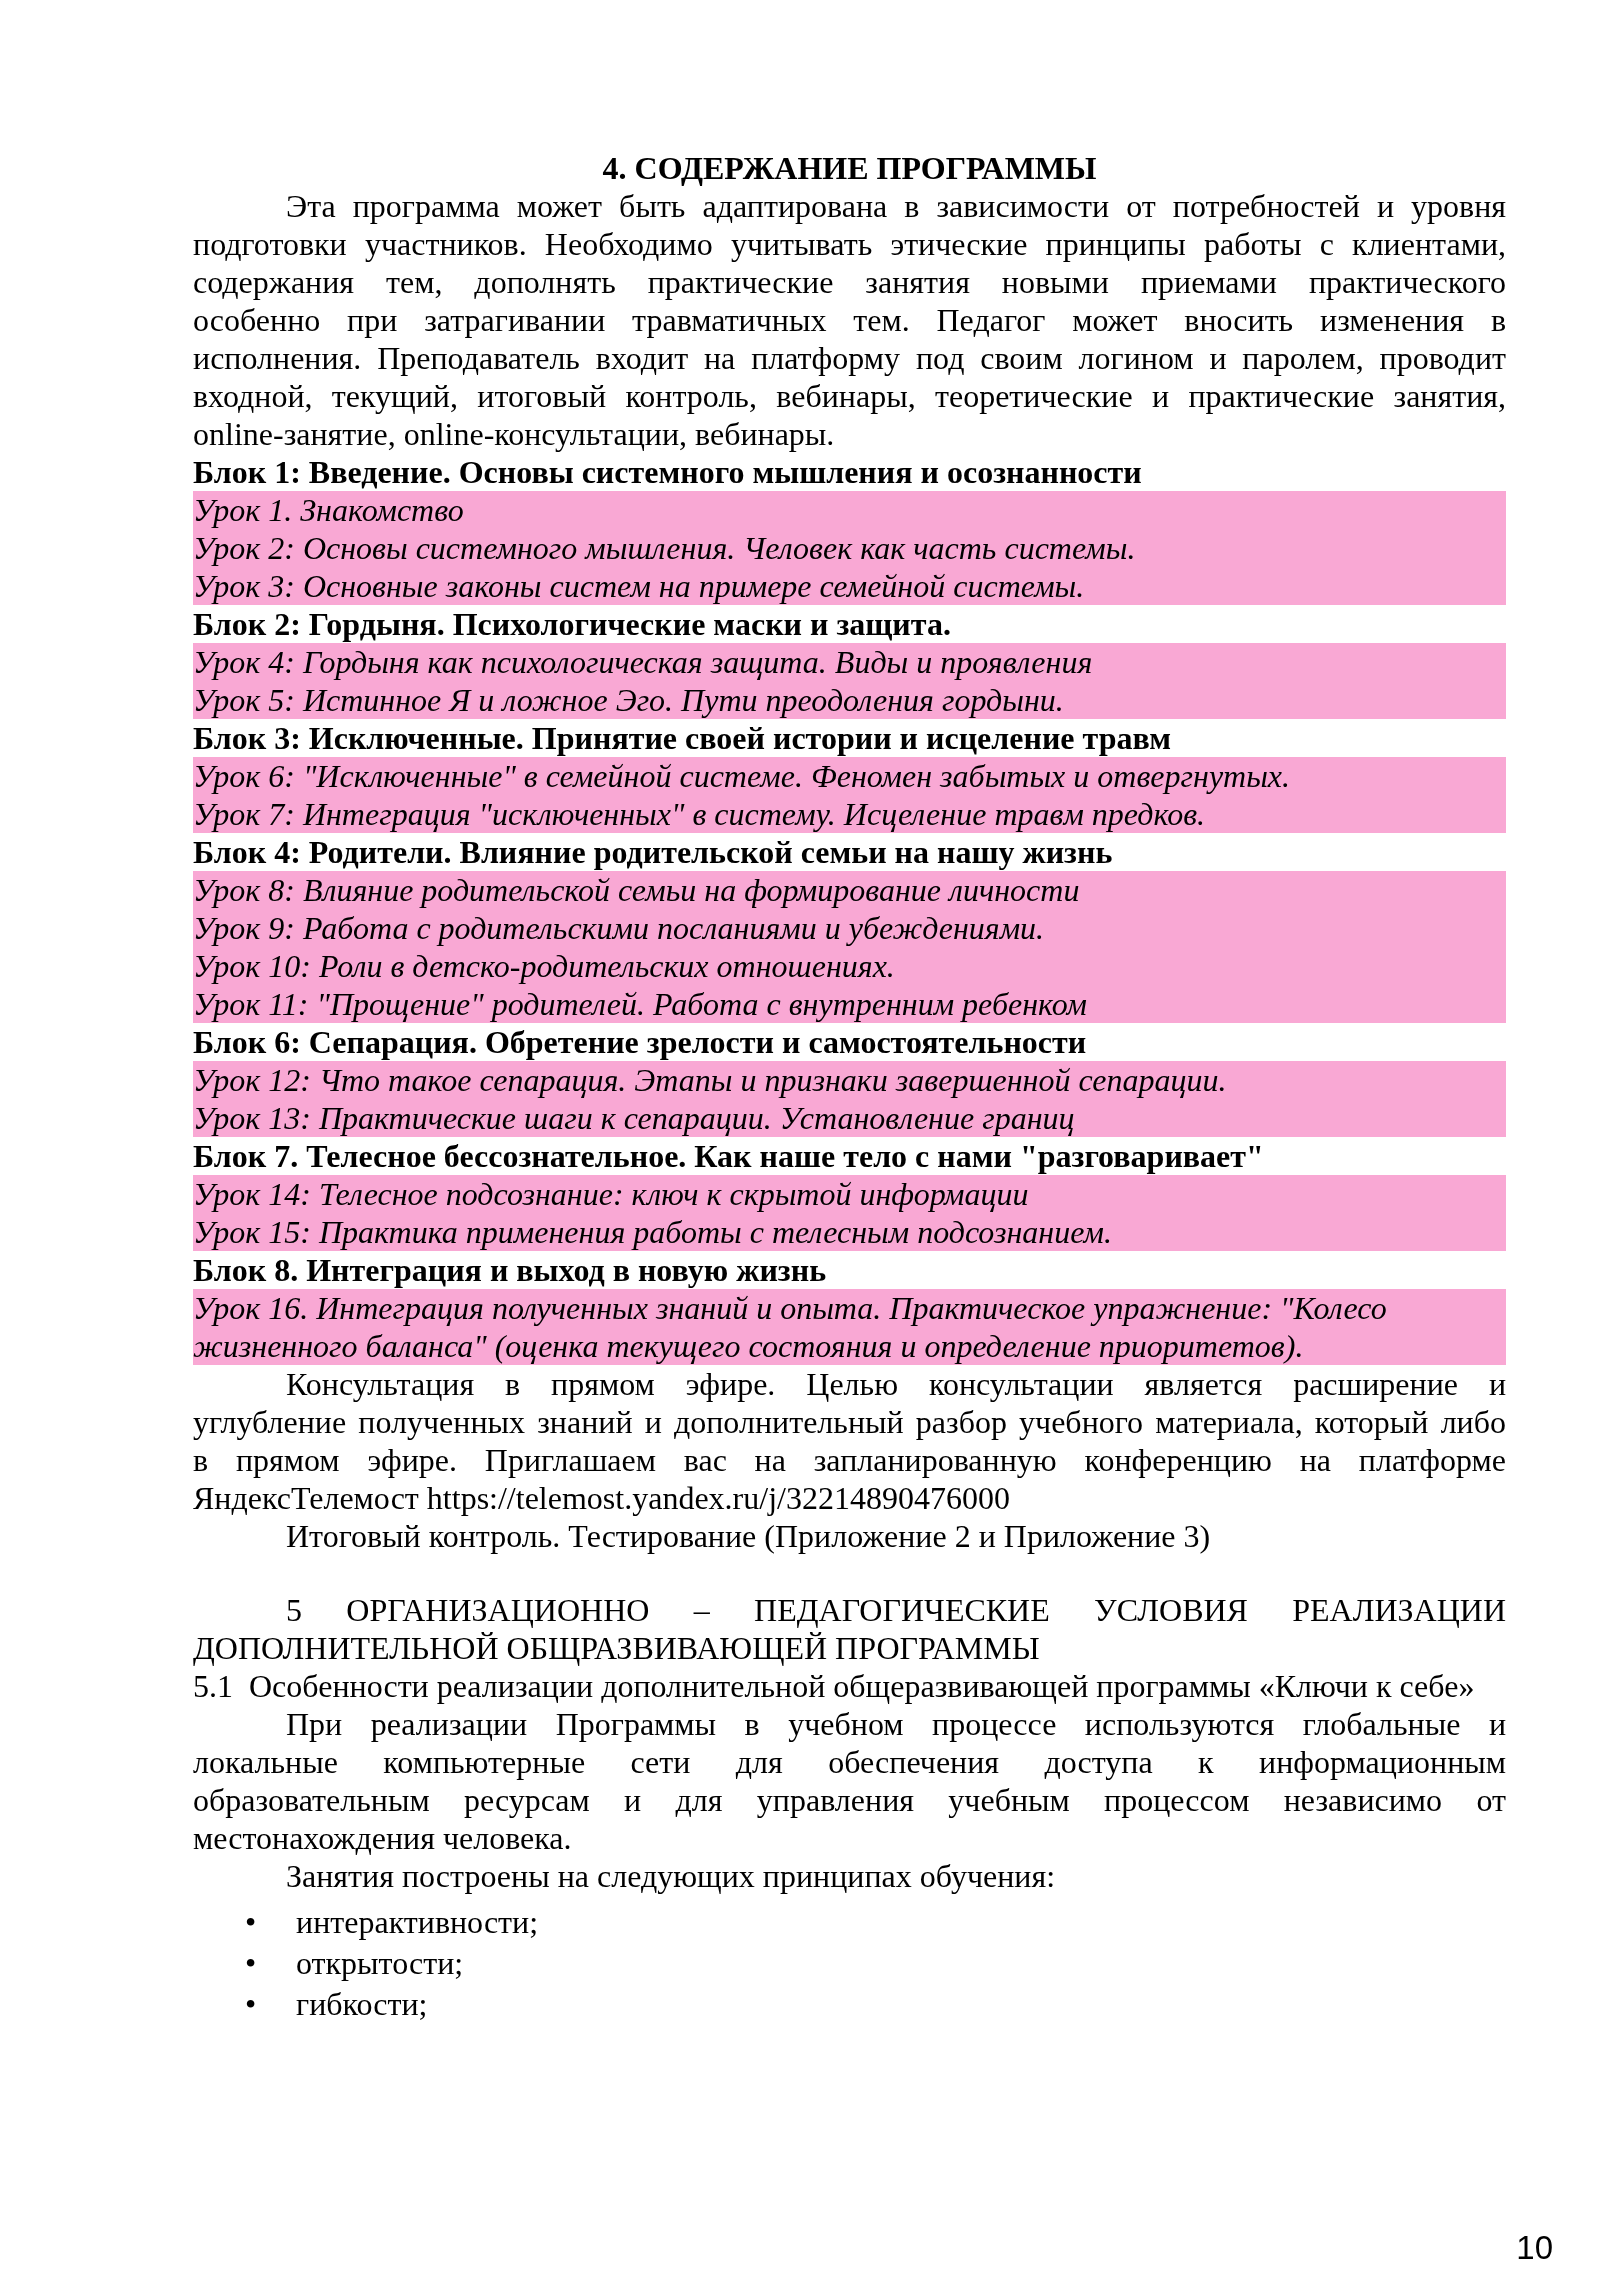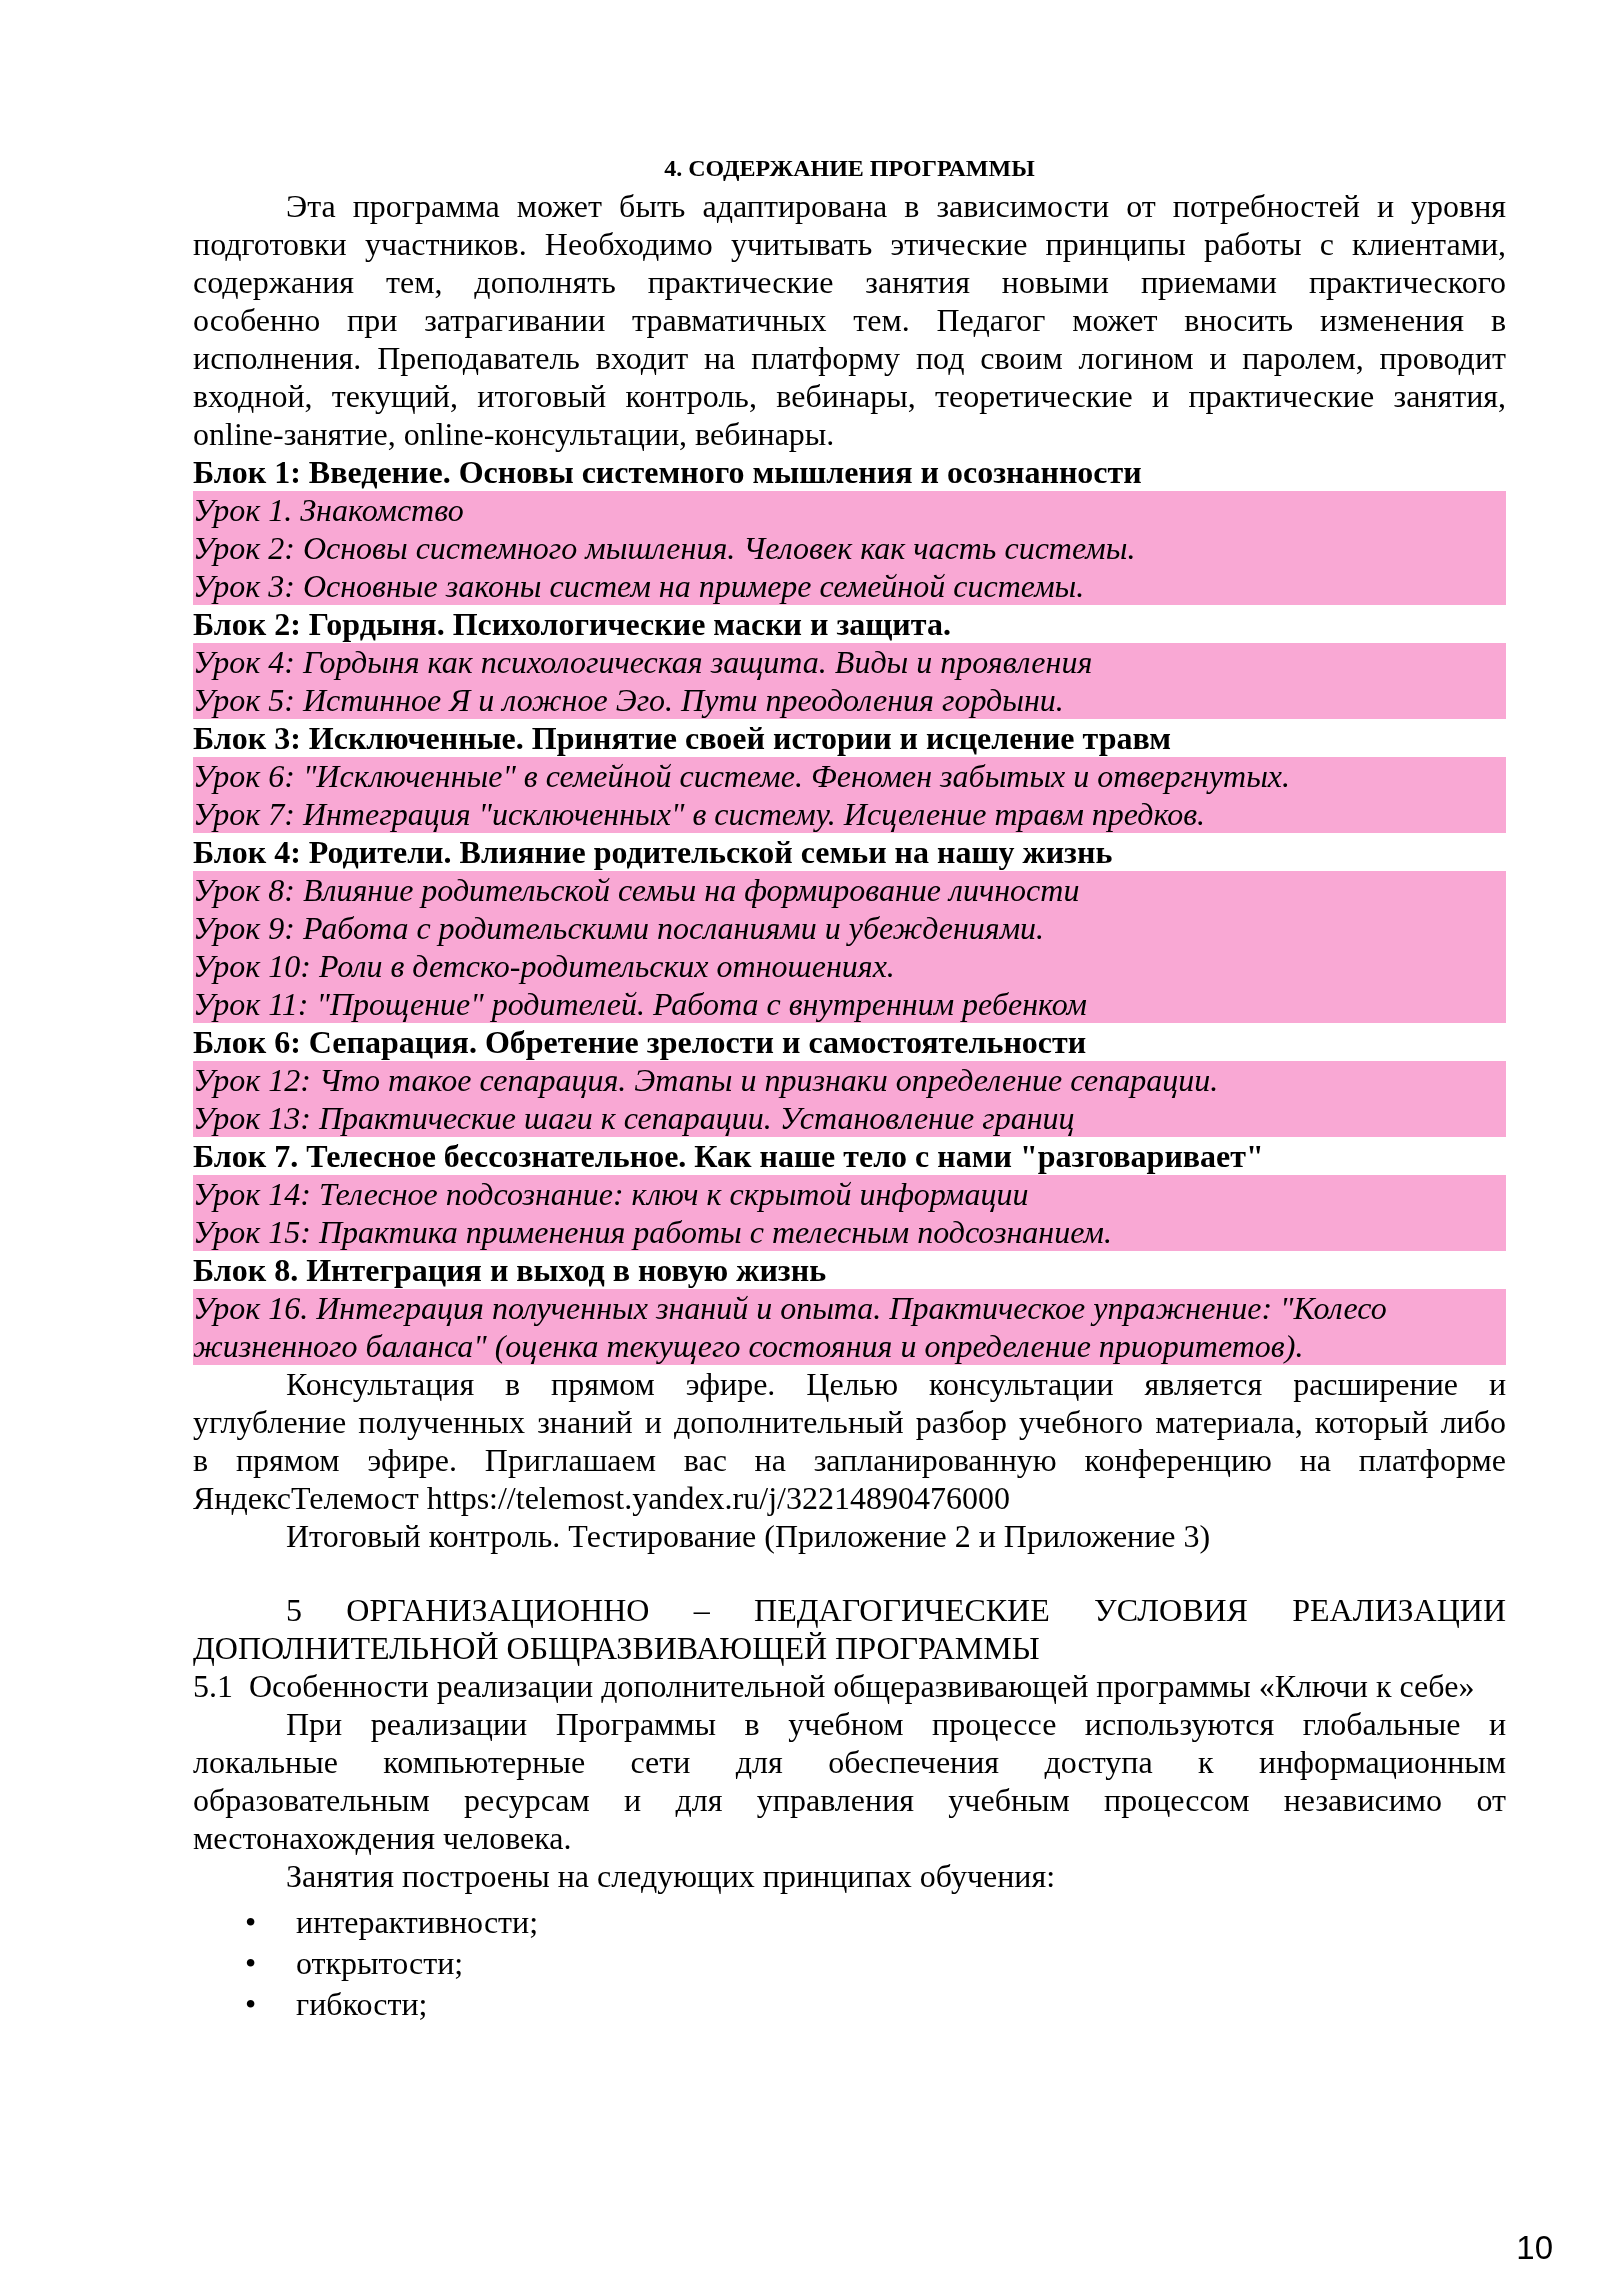--- a/index.html
+++ b/index.html
@@ -20,21 +20,21 @@
     color: #000000;
   }
   .content {
     position: absolute;
     left: 193px;
     top: 149px;
     width: 1313px;
   }
   .title {
     margin: 0;
-    font-size: 24px;
+    font-size: 32px;
     font-weight: bold;
     text-align: center;
     line-height: 38px;
   }
   .para .pline {
     text-align: justify;
     text-align-last: justify;
   }
   .para .pline:first-child { text-indent: 93px; }
   .para .pline:last-child { text-align-last: left; }
@@ -98,21 +98,21 @@
         <div class="row lesson">Урок 5: Истинное Я и ложное Эго. Пути преодоления гордыни.</div>
         <div class="row block">Блок 3: Исключенные. Принятие своей истории и исцеление травм</div>
         <div class="row lesson">Урок 6: "Исключенные" в семейной системе. Феномен забытых и отвергнутых.</div>
         <div class="row lesson">Урок 7: Интеграция "исключенных" в систему. Исцеление травм предков.</div>
         <div class="row block">Блок 4: Родители. Влияние родительской семьи на нашу жизнь</div>
         <div class="row lesson">Урок 8: Влияние родительской семьи на формирование личности</div>
         <div class="row lesson">Урок 9: Работа с родительскими посланиями и убеждениями.</div>
         <div class="row lesson">Урок 10: Роли в детско-родительских отношениях.</div>
         <div class="row lesson">Урок 11: "Прощение" родителей. Работа с внутренним ребенком</div>
         <div class="row block">Блок 6: Сепарация. Обретение зрелости и самостоятельности</div>
-        <div class="row lesson">Урок 12: Что такое сепарация. Этапы и признаки определение сепарации.</div>
+        <div class="row lesson">Урок 12: Что такое сепарация. Этапы и признаки завершенной сепарации.</div>
         <div class="row lesson">Урок 13: Практические шаги к сепарации. Установление границ</div>
         <div class="row block">Блок 7. Телесное бессознательное. Как наше тело с нами "разговаривает"</div>
         <div class="row lesson">Урок 14: Телесное подсознание: ключ к скрытой информации</div>
         <div class="row lesson">Урок 15: Практика применения работы с телесным подсознанием.</div>
         <div class="row block">Блок 8. Интеграция и выход в новую жизнь</div>
         <div class="row lesson">Урок 16. Интеграция полученных знаний и опыта. Практическое упражнение: "Колесо жизненного баланса" (оценка текущего состояния и определение приоритетов).</div>
       </div>
 
     <div class="para mt-consult">
         <div class="pline">Консультация в прямом эфире. Целью консультации является расширение и</div>

